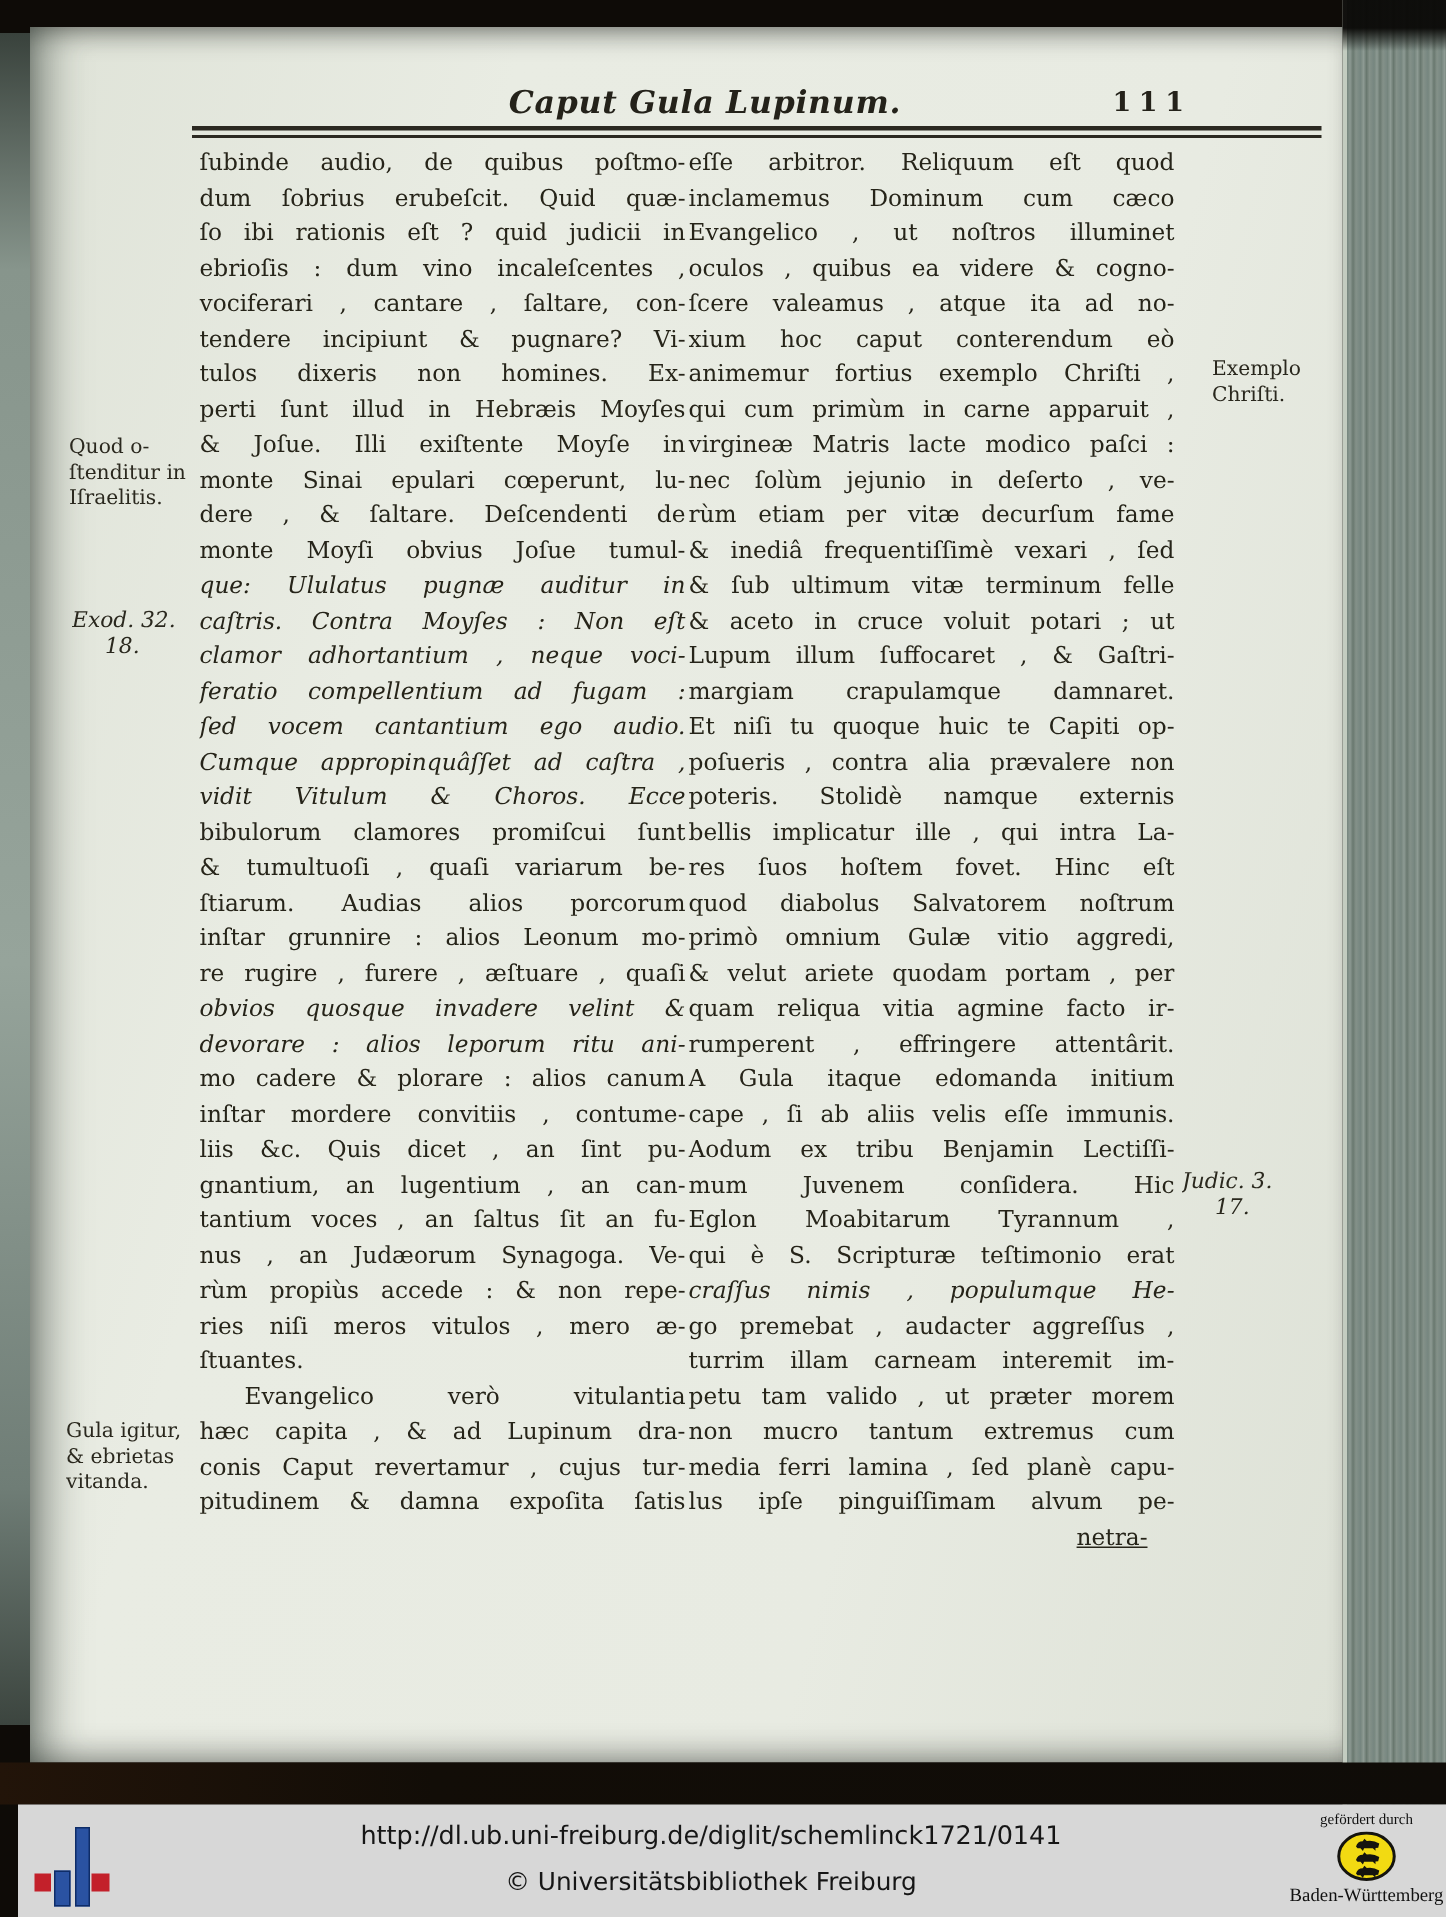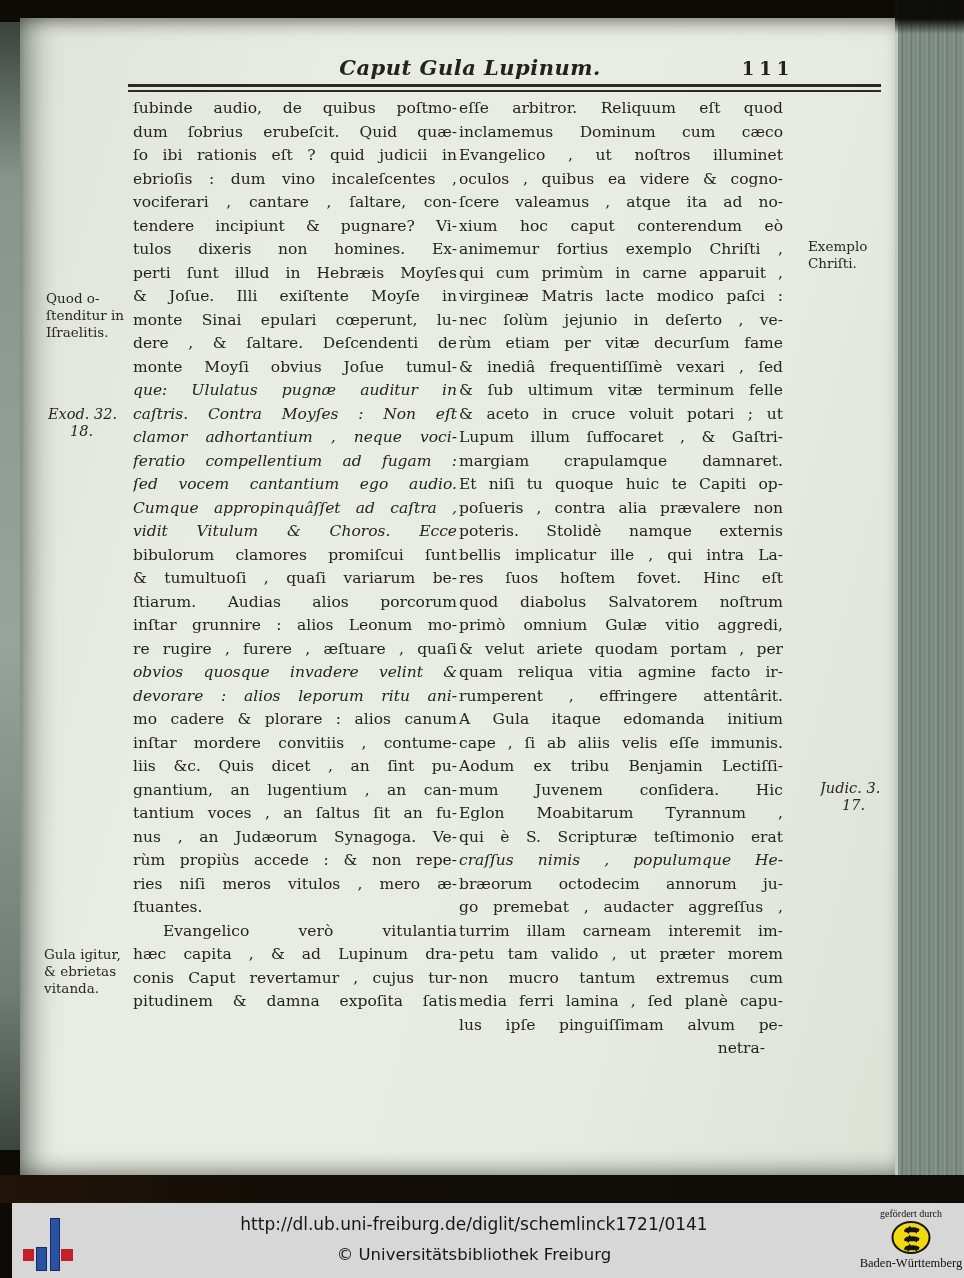--- a/index.html
+++ b/index.html
@@ -26,32 +26,32 @@
   .hrule{position:absolute;left:128px;top:84px;width:753px;height:3px;
          border-top:3px solid #2b2921;border-bottom:2px solid #2b2921;}
   
   .col{position:absolute;top:97px;width:324px;color:#262419;font-size:15.5px;}
   .col-left{left:133px;}
   .col-right{left:459px;}
   .tline{height:23.5px;line-height:23.5px;overflow:hidden;white-space:nowrap;
          text-align:justify;text-align-last:justify;}
   .tline.it{font-style:italic;}
   .tline.nj{text-align-last:left;}
-  .tline.rgt{text-align-last:right;padding-right:18px;}
+  .tline.rgt{text-align-last:right;padding-right:18px;text-decoration:underline;}
   .tline.ind{text-indent:30px;}
   
   .margin-note{position:absolute;width:92px;color:#2a281e;font-size:13.5px;}
   .mline{line-height:17px;height:17px;overflow:hidden;white-space:nowrap;text-align:left;}
   .mline.it{font-style:italic;}
   .mline.pl{padding-left:22px;}
   .mn-quod{left:46px;top:290px;}
   .mn-exod{left:48px;top:406px;font-size:14.5px;}
   .mn-gula{left:44px;top:946px;}
   .mn-exemplo{left:808px;top:238px;}
-  .mn-judic{left:820px;top:780px;font-size:14.5px;}
+  .mn-judic{left:788px;top:780px;font-size:14.5px;}
   
   .footer{position:absolute;left:0;top:1203px;width:964px;height:75px;background:#d7d7d7;
           font-family:"DejaVu Sans", sans-serif;color:#161616;margin-left:12px;}
   .uf-logo{position:absolute;left:0;top:0;width:110px;height:75px;}
   .uf-bar-tall{position:absolute;left:38px;top:15px;width:10px;height:53px;
                background:#2a52a2;border:1px solid #0e2c68;box-sizing:border-box;}
   .uf-bar-short{position:absolute;left:24px;top:44px;width:11px;height:24px;
                background:#2a52a2;border:1px solid #0e2c68;box-sizing:border-box;}
   .uf-red-left{position:absolute;left:11px;top:46px;width:11px;height:12px;background:#c3202a;}
   .uf-red-right{position:absolute;left:49px;top:46px;width:12px;height:12px;background:#c3202a;}
@@ -146,21 +146,20 @@
       <div class="tline">&amp; velut ariete quodam portam , per</div>
       <div class="tline">quam reliqua vitia agmine facto ir-</div>
       <div class="tline">rumperent , effringere attentârit.</div>
       <div class="tline">A Gula itaque edomanda initium</div>
       <div class="tline">cape , ſi ab aliis velis eſſe immunis.</div>
       <div class="tline">Aodum ex tribu Benjamin Lectiſſi-</div>
       <div class="tline">mum Juvenem conſidera. Hic</div>
       <div class="tline">Eglon Moabitarum Tyrannum ,</div>
       <div class="tline">qui è S. Scripturæ teſtimonio erat</div>
       <div class="tline it">craſſus nimis , populumque He-</div>
-      <div class="tline">bræorum octodecim annorum ju-</div>
       <div class="tline">go premebat , audacter aggreſſus ,</div>
       <div class="tline">turrim illam carneam interemit im-</div>
       <div class="tline">petu tam valido , ut præter morem</div>
       <div class="tline">non mucro tantum extremus cum</div>
       <div class="tline">media ferri lamina , ſed planè capu-</div>
       <div class="tline">lus ipſe pinguiſſimam alvum pe-</div>
       <div class="tline rgt">netra-</div>
     </div>
 
   <div class="margin-note mn-quod">

